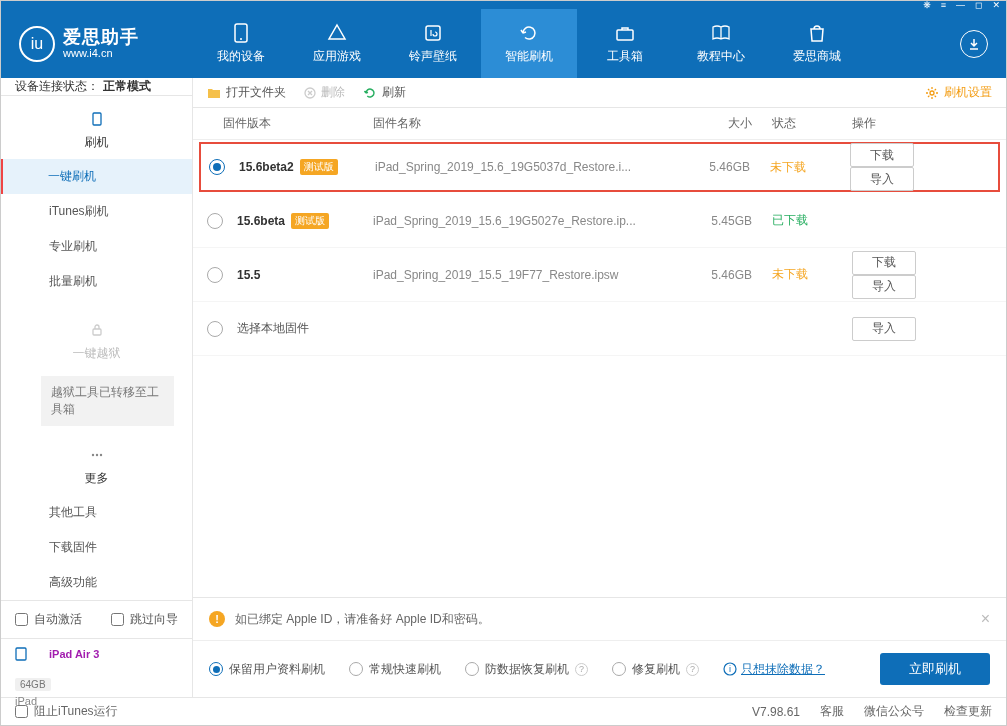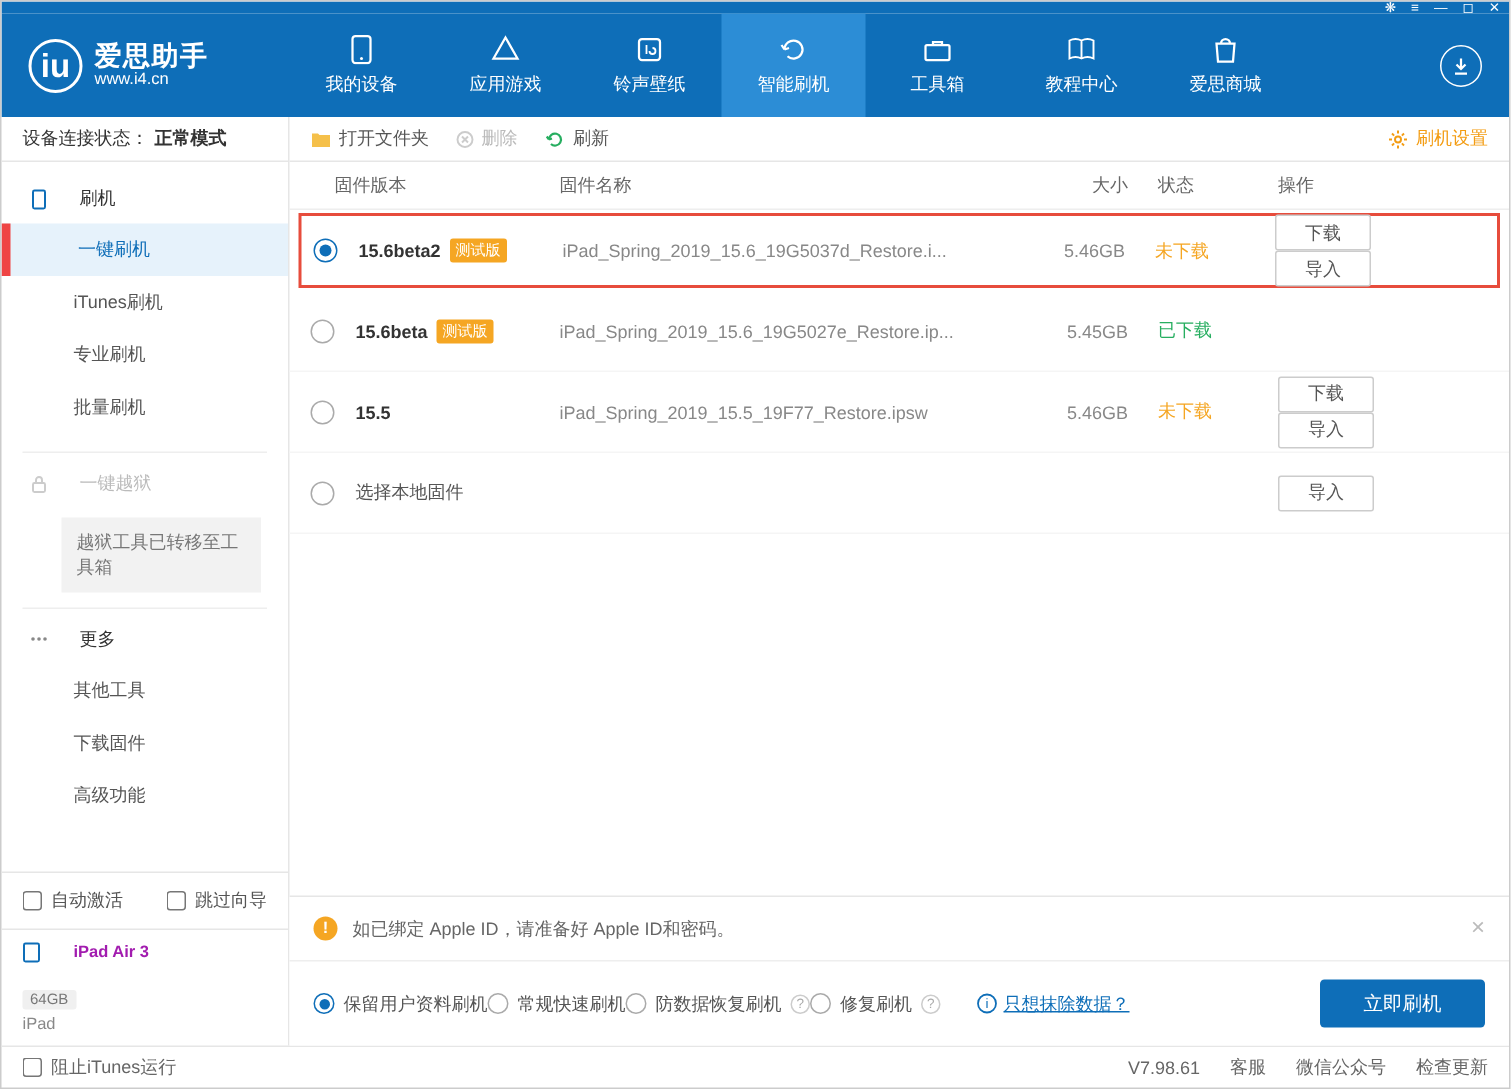--- a/index.html
+++ b/index.html
@@ -3,40 +3,40 @@
 <meta charset="utf-8">
 <style>
 * { margin: 0; padding: 0; box-sizing: border-box; font-family: "Microsoft YaHei", sans-serif; }
 body { width: 1007px; height: 726px; background: #fff; overflow: hidden; border: 1px solid #ccc; }
 
 .titlebar { height: 8px; background: #0e6eb8; display: flex; justify-content: flex-end; align-items: center; padding-right: 6px; gap: 10px; }
 .titlebar span { color: #fff; font-size: 9px; cursor: pointer; }
 
 .header { height: 69px; background: linear-gradient(#0e6eb8, #0e6eb8); display: flex; align-items: center; color: #fff; }
 .logo-area { width: 192px; display: flex; align-items: center; padding-left: 18px; gap: 8px; }
-.logo-circle { width: 36px; height: 36px; border: 2px solid #fff; border-radius: 50%; display: flex; align-items: center; justify-content: center; font-weight: bold; font-size: 22px; }
+.logo-circle { width: 36px; height: 36px; border: 2px solid #fff; border-radius: 50%; display: flex; align-items: center; justify-content: center; font-weight: normal; font-size: 16px; }
 .logo-text { display: flex; flex-direction: column; line-height: 1.1; }
 .logo-main { font-size: 18px; font-weight: bold; letter-spacing: 1px; }
 .logo-sub { font-size: 11px; }
 
 .nav { display: flex; flex: 1; height: 100%; }
 .nav-item { width: 96px; display: flex; flex-direction: column; align-items: center; justify-content: center; gap: 4px; cursor: pointer; font-size: 12px; }
 .nav-item.active { background: #2c8dd6; }
 .nav-icon { width: 22px; height: 22px; display: flex; align-items: center; justify-content: center; }
 .dl-btn { width: 28px; height: 28px; border: 1.5px solid #fff; border-radius: 50%; margin-right: 18px; display: flex; align-items: center; justify-content: center; cursor: pointer; }
 
 .body-row { display: flex; height: 619px; }
 
 .sidebar { width: 192px; border-right: 1px solid #e6e6e6; display: flex; flex-direction: column; font-size: 12px; color: #333; }
 .status-bar { height: 30px; border-bottom: 1px solid #e6e6e6; display: flex; align-items: center; padding-left: 14px; gap: 4px; font-size: 12px; }
 .sb-section { padding: 8px 0; }
-.sb-head { display: flex; align-items: center; gap: 20px; padding: 8px 18px; color: #333; }
+.sb-head { display: flex; align-items: center; gap: 8px; padding: 8px 18px; color: #333; flex-direction: column; }
 .sb-head .ico { width: 14px; height: 14px; }
 .sb-item { padding: 9px 18px 9px 48px; cursor: pointer; color: #555; }
-.sb-item.active { background: #e6f2fb; color: #0e6eb8; border-left: 6px solid #ef4444; padding-left: 45px; }
+.sb-item.active { background: #e6f2fb; color: #0e6eb8; border-left: 2px solid #ef4444; padding-left: 45px; }
 .sb-note { margin: 6px 18px 6px 40px; background: #f2f2f2; padding: 8px 10px; color: #777; font-size: 12px; line-height: 1.4; }
 .sb-divider { height: 1px; background: #eee; margin: 4px 14px; }
 
 .sb-bottom { margin-top: auto; border-top: 1px solid #e6e6e6; }
 .chk-row { display: flex; align-items: center; padding: 10px 14px; gap: 6px; font-size: 12px; color: #555; }
 .chk-row input { width: 13px; height: 13px; }
 .device-block { border-top: 1px solid #e6e6e6; padding: 8px 14px; }
 .device-name { color: #a21caf; font-size: 11px; font-weight: bold; display: flex; align-items: center; gap: 22px; }
 .badge { display: inline-block; background: #f0f0f0; color: #777; font-size: 10px; padding: 1px 5px; border-radius: 2px; font-weight: normal; }
 .device-sub { color: #888; font-size: 11px; margin-top: 4px; }
@@ -319,21 +319,21 @@
         </div>
       </div>
 
     <div class="bottom-panel">
       <div class="warn-row">
         <span class="warn-ico">!</span>
         <span>如已绑定 Apple ID，请准备好 Apple ID和密码。</span>
         <span class="close-x">×</span>
       </div>
       <div class="opts-row">
-        <div id="opts" style="display:flex;align-items:center">
+        <div id="opts" style="display:flex;gap:24px;align-items:center">
             <div class="opt sel">
               <span class="r"></span>
               <span>保留用户资料刷机</span>
             </div>
             <div class="opt">
               <span class="r"></span>
               <span>常规快速刷机</span>
             </div>
             <div class="opt">
               <span class="r"></span>

